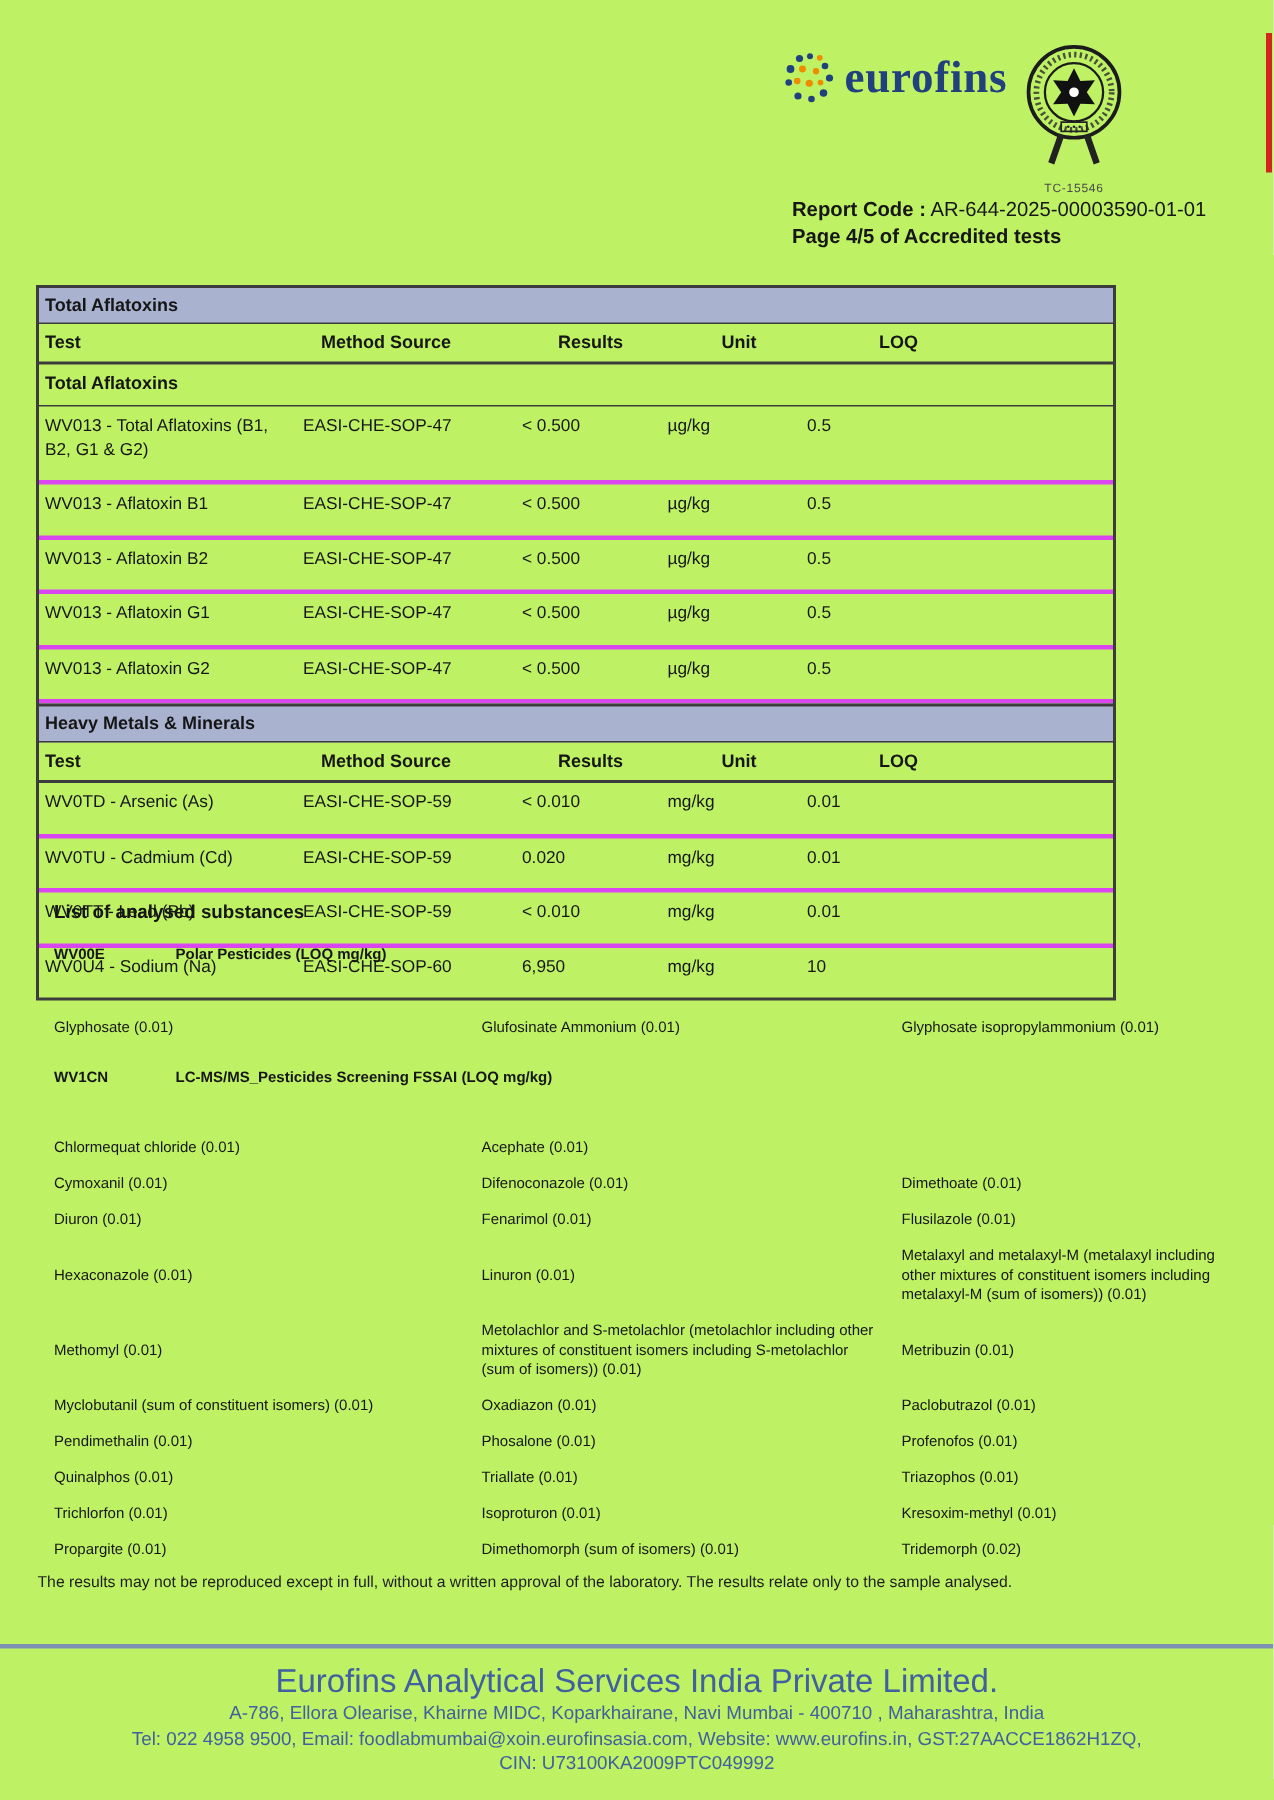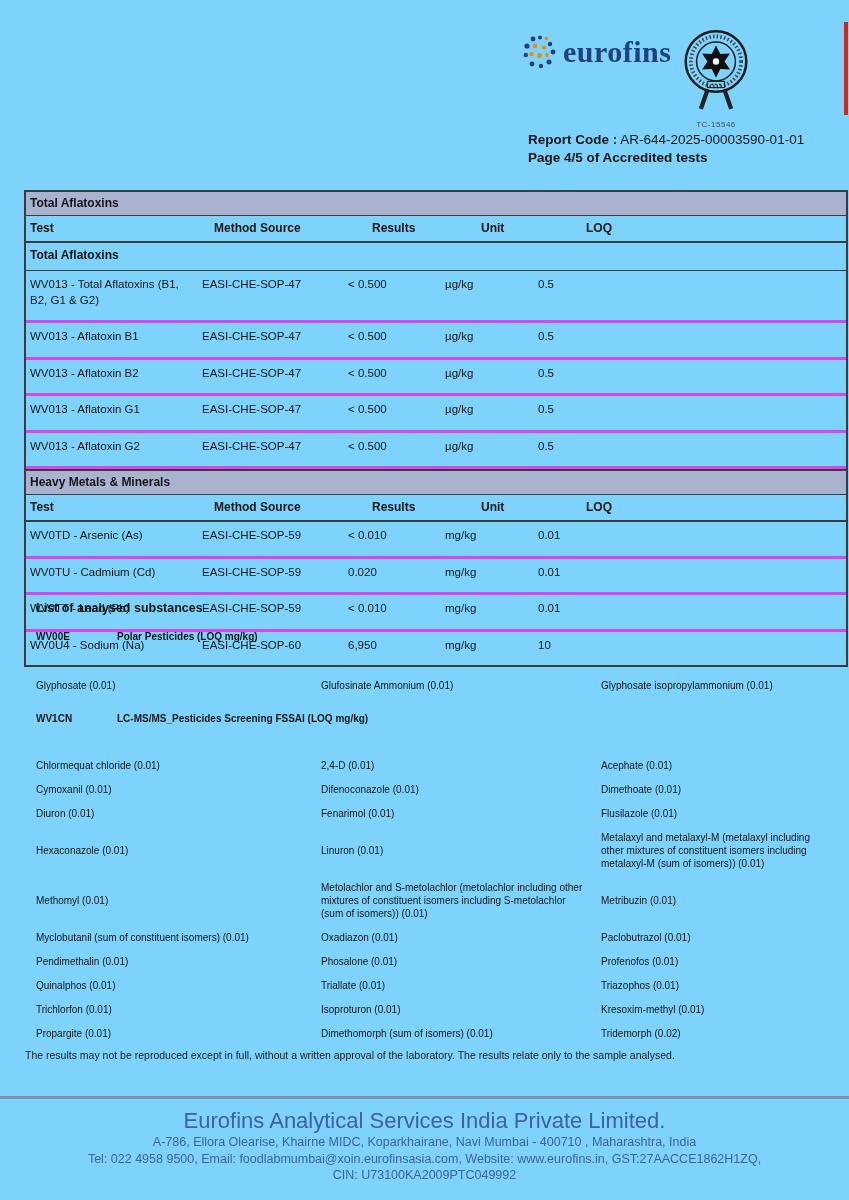--- a/index.html
+++ b/index.html
@@ -1,32 +1,32 @@
 <!DOCTYPE html>
 <html><head>
 <meta charset="utf-8">
 <style>
   html,body{margin:0;padding:0;background:#e9e9e9;}
   .page{
     position:relative; width:849px; height:1200px; margin:0 auto;
-    background:#7dd3fc; overflow:hidden;
+    background:#bef264; overflow:hidden;
     font-family:"Liberation Sans", sans-serif; color:#161616;
   }
   
   .logo{position:absolute; left:523px; top:34px; display:flex; align-items:center;}
   .logo-dots{width:34px; height:36px; margin-right:6px;}
   .logo-word{font-family:"Liberation Serif", serif; font-weight:600; font-size:30px;
              color:#21407e; letter-spacing:0.5px; line-height:1;}
   .seal{position:absolute; left:680px; top:27px; width:72px; text-align:center;}
   .seal-caption{font-size:8px; color:#4a4a4a; letter-spacing:0.5px; margin-top:1px;}
   .red-mark{position:absolute; right:1px; top:22px; width:4px; height:93px; background:#d2261c;}
   .report-block{position:absolute; left:528px; top:131px; font-size:13.5px; line-height:1.35; white-space:nowrap;}
   .report-block b{font-weight:bold;}
   
-  .rtable{position:absolute; left:24px; top:190px; width:824px; border:2px solid #3c3c3c; box-sizing:border-box;}
+  .rtable{position:absolute; left:24px; top:190px; width:720px; border:2px solid #3c3c3c; box-sizing:border-box;}
   .band{background:#a9b3d0; border-bottom:1px solid #3c3c3c; padding:4px 4px 5px; font-weight:bold; font-size:12px;}
   .band.second{border-top:2px solid #3c3c3c;}
   .hdr{display:flex; border-bottom:2px solid #3c3c3c; padding:5px 0 6px; font-weight:bold; font-size:12px;gap:12px;}
   .subsec{border-bottom:1px solid #3c3c3c; padding:5px 4px 8px; font-weight:bold; font-size:12px;}
   .drow{display:flex; border-bottom:3px solid #d946ef; padding:6px 0 12px; font-size:11.5px; line-height:1.35;}
   .drow:last-child{border-bottom:none;}
   .c1{width:176px; padding-left:4px; padding-right:8px; box-sizing:border-box;}
   .c2{width:146px; box-sizing:border-box;}
   .c3{width:97px; box-sizing:border-box;}
   .c4{width:93px; box-sizing:border-box;}
@@ -192,21 +192,20 @@
           <div class="srow">
             <div class="sitem">Glyphosate (0.01)</div>
             <div class="sitem">Glufosinate Ammonium (0.01)</div>
             <div class="sitem">Glyphosate isopropylammonium (0.01)</div>
           </div>
         </div>
         <div class="gh"><span class="gcode">WV1CN</span><span class="gname">LC-MS/MS_Pesticides Screening FSSAI  (LOQ mg/kg)</span></div>
         <div class="sgrid">
           <div class="srow">
             <div class="sitem">Chlormequat chloride (0.01)</div>
-            <div class="sitem">2,4-D (0.01)</div>
             <div class="sitem">Acephate (0.01)</div>
           </div>
           <div class="srow">
             <div class="sitem">Cymoxanil (0.01)</div>
             <div class="sitem">Difenoconazole (0.01)</div>
             <div class="sitem">Dimethoate (0.01)</div>
           </div>
           <div class="srow">
             <div class="sitem">Diuron (0.01)</div>
             <div class="sitem">Fenarimol (0.01)</div>

